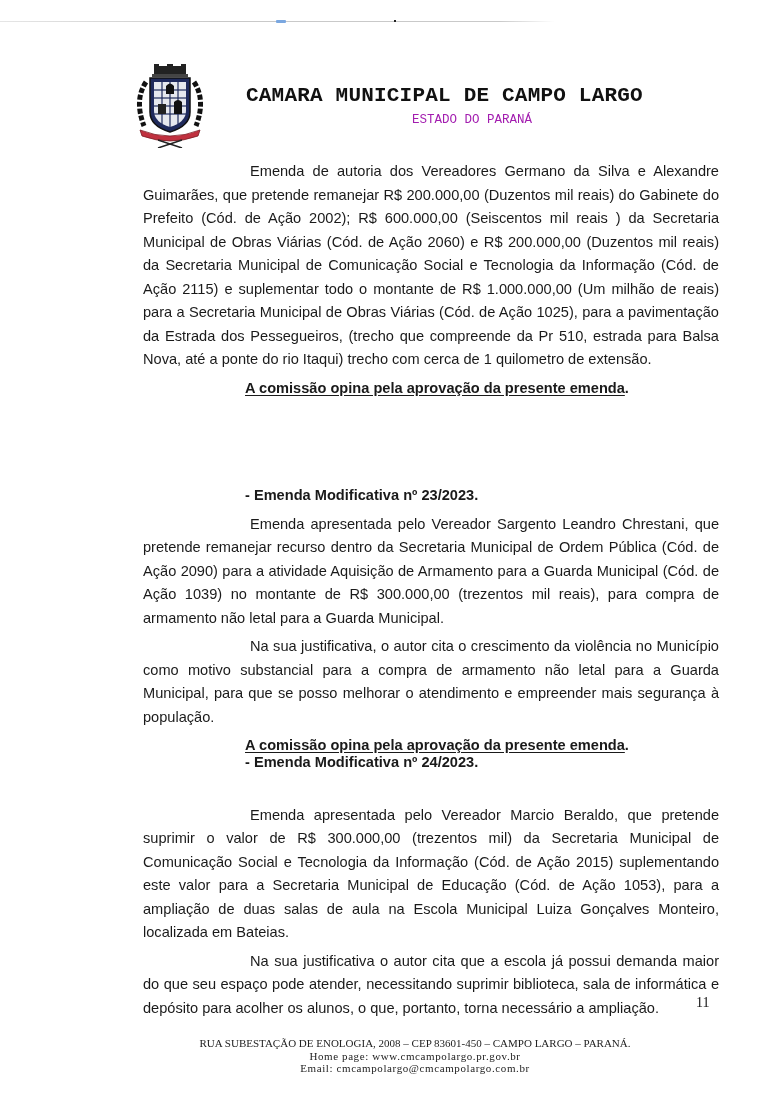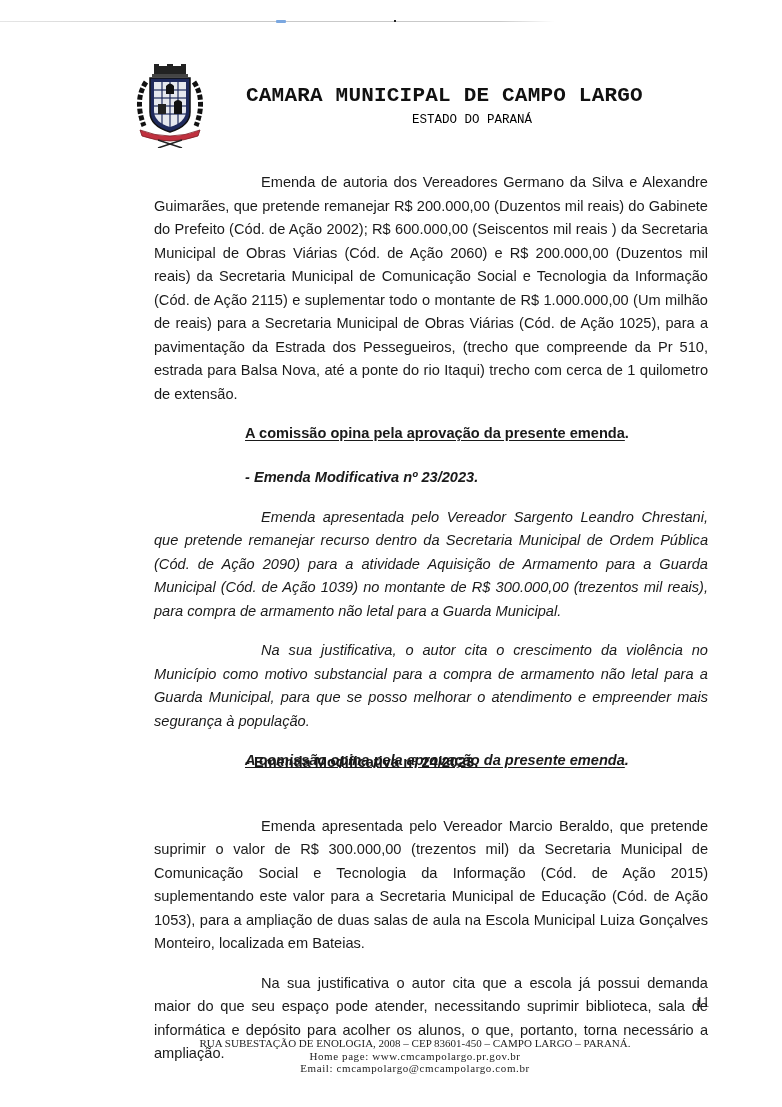--- a/index.html
+++ b/index.html
@@ -3,24 +3,24 @@
 <meta charset="utf-8">
 <style>
   html, body { margin: 0; padding: 0; background: #ffffff; }
   body { width: 782px; height: 1107px; position: relative; overflow: hidden; color: #1a1a1a; }
   .scan-line { position: absolute; left: 0; top: 21px; width: 555px; height: 1px; background: linear-gradient(90deg, rgba(170,170,170,0.3), #c9c9c9 40%, #c9c9c9 90%, rgba(200,200,200,0)); }
   .scan-blue { position: absolute; left: 276px; top: 20px; width: 10px; height: 3px; background: #7aa7e0; border-radius: 1px; }
   .scan-dot { position: absolute; left: 394px; top: 20px; width: 2px; height: 2px; background: #222; }
 
   .crest { position: absolute; left: 132px; top: 64px; width: 76px; height: 84px; }
   .org-title { position: absolute; left: 246px; top: 84px; font-family: "Liberation Mono", "DejaVu Sans Mono", monospace; font-weight: bold; font-size: 21px; letter-spacing: 0.2px; color: #111; white-space: nowrap; }
-  .org-sub { position: absolute; left: 412px; top: 113px; font-family: "Liberation Mono", "DejaVu Sans Mono", monospace; font-size: 12.5px; color: #000000; white-space: nowrap; }
+  .org-sub { position: absolute; left: 412px; top: 113px; font-family: "Liberation Mono", "DejaVu Sans Mono", monospace; font-size: 12.5px; color: #a21caf; white-space: nowrap; }
 
   .body-text { position: absolute; left: 138px; width: 586px; font-family: "Liberation Sans", "DejaVu Sans", sans-serif; font-size: 14.6px; line-height: 23.5px; color: #1a1a1a; }
-  .body-text p { margin: 16px; text-align: justify; text-align-last: left; }
+  .body-text p { margin: 5px; text-align: justify; text-align-last: left; }
   .indent { text-indent: 107px; }
   .heading { font-weight: bold; padding-left: 107px; }
   .verdict { font-weight: bold; padding-left: 107px; }
   .verdict u { text-decoration: underline; text-underline-offset: 2px; }
 
   .page-number { position: absolute; left: 696px; top: 995px; font-family: "Liberation Serif", "DejaVu Serif", serif; font-size: 14px; color: #111; }
   .footer { position: absolute; left: 180px; width: 470px; top: 1012px; text-align: center; font-family: "Liberation Serif", "DejaVu Serif", serif; font-size: 11px; line-height: 12.5px; color: #222; letter-spacing: 0.6px; margin-top: 25px; }
   .footer .addr { letter-spacing: 0; font-size: 11px; }
 </style>
 </head>
@@ -62,21 +62,21 @@
   </svg>
 </div>
 <div class="org-title">CAMARA MUNICIPAL DE CAMPO LARGO</div>
 <div class="org-sub">ESTADO DO PARANÁ</div>
 
 <div class="body-text" style="top:155px;">
   <p class="indent">Emenda de autoria dos Vereadores Germano da Silva e Alexandre Guimarães, que pretende remanejar R$ 200.000,00 (Duzentos mil reais) do Gabinete do Prefeito (Cód. de Ação 2002); R$ 600.000,00 (Seiscentos mil reais ) da Secretaria Municipal de Obras Viárias (Cód. de Ação 2060) e R$ 200.000,00 (Duzentos mil reais) da Secretaria Municipal de Comunicação Social e Tecnologia da Informação (Cód. de Ação 2115) e suplementar todo o montante de R$ 1.000.000,00 (Um milhão de reais) para a Secretaria Municipal de Obras Viárias (Cód. de Ação 1025), para a pavimentação da Estrada dos Pessegueiros, (trecho que compreende da Pr 510, estrada para Balsa Nova, até a ponte do rio Itaqui) trecho com cerca de 1 quilometro de extensão.</p>
   <div class="verdict"><u>A comissão opina pela aprovação da presente emenda</u><span>.</span></div>
 </div>
 
-<div class="body-text" style="top:466px;font-style:italic;">
+<div class="body-text" style="top:484px;">
   <div class="heading">- Emenda Modificativa nº 23/2023.</div>
   <p class="indent">Emenda apresentada pelo Vereador Sargento Leandro Chrestani, que pretende remanejar recurso dentro da Secretaria Municipal de Ordem Pública (Cód. de Ação 2090) para a atividade Aquisição de Armamento para a Guarda Municipal (Cód. de Ação 1039) no montante de R$ 300.000,00 (trezentos mil reais), para compra de armamento não letal para a Guarda Municipal.</p>
   <p class="indent">Na sua justificativa, o autor cita o crescimento da violência no Município como motivo substancial para a compra de armamento não letal para a Guarda Municipal, para que se posso melhorar o atendimento e empreender mais segurança à população.</p>
   <div class="verdict"><u>A comissão opina pela aprovação da presente emenda</u><span>.</span></div>
 </div>
 
 <div class="body-text" style="top:751px;">
   <div class="heading">- Emenda Modificativa nº 24/2023.</div>
   <div style="height:24px;"></div>
   <p class="indent">Emenda apresentada pelo Vereador Marcio Beraldo, que pretende suprimir o valor de R$ 300.000,00 (trezentos mil) da Secretaria Municipal de Comunicação Social e Tecnologia da Informação (Cód. de Ação 2015) suplementando este valor para a Secretaria Municipal de Educação (Cód. de Ação 1053), para a ampliação de duas salas de aula na Escola Municipal Luiza Gonçalves Monteiro, localizada em Bateias.</p>

